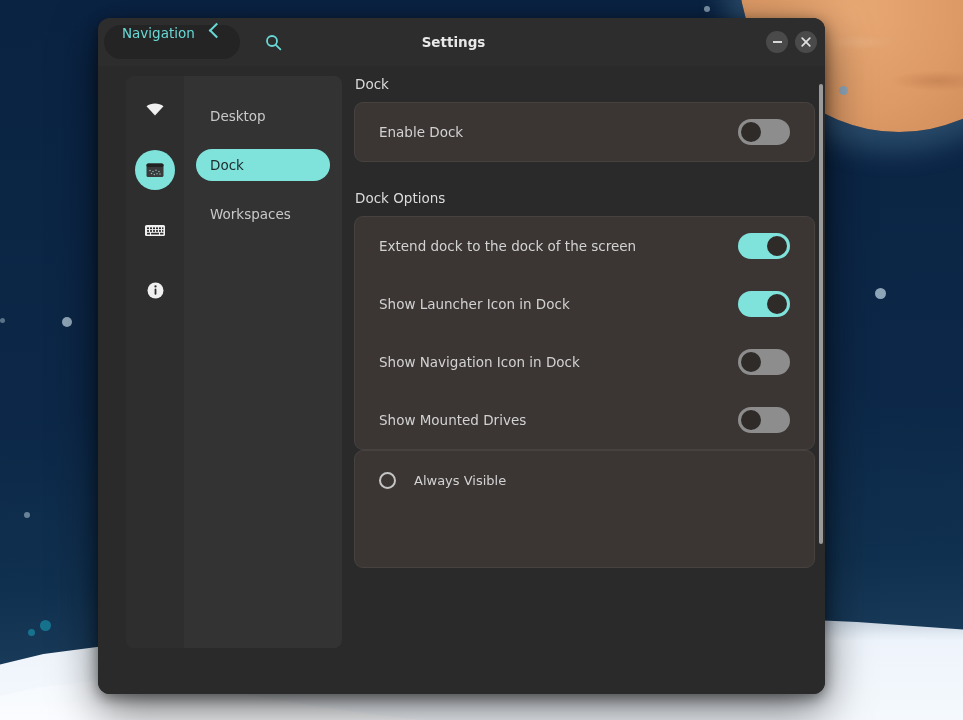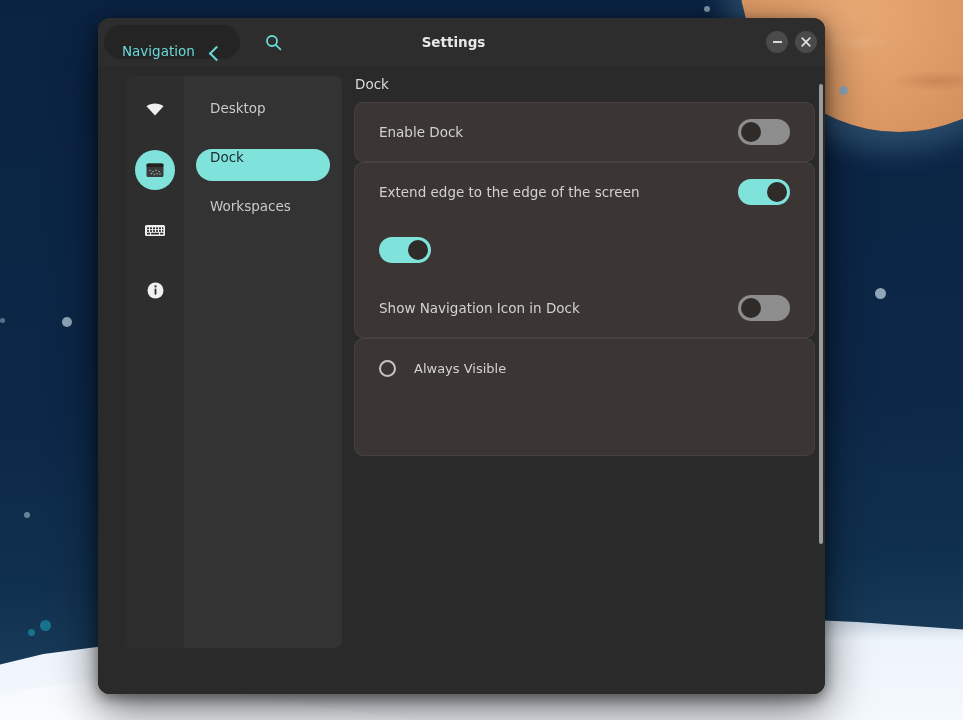--- a/index.html
+++ b/index.html
@@ -96,21 +96,21 @@
     position: relative;
     height: 48px;
     flex: 0 0 48px;
     background: #2d2d2d;
     display: flex;
     align-items: center;
     padding: 0 8px 0 6px;
   }
   #nav-pill {
     display: flex;
-    align-items: flex-end;
+    align-items: flex-start;
     gap: 16px;
     height: 34px;
     padding: 0 16px 0 18px;
     border-radius: 17px;
     background: #242424;
     cursor: pointer;
   }
   #nav-pill .nav-label {
     color: #68d8d6;
     font-size: 13.5px;
@@ -198,20 +198,21 @@
   #nav-list {
     flex: 1 1 auto;
     padding: 24px 12px 0 12px;
     display: flex;
     flex-direction: column;
     gap: 17px;
   }
   .nav-item {
     height: 32px;
     display: flex;
+    align-items: center;
     padding: 0 14px;
     border-radius: 16px;
     color: #c9c9c9;
     font-size: 13.5px;
     cursor: pointer;
   }
   .nav-item.active {
     background: #7fe3dc;
     color: #1d2b2b;
   }
@@ -444,34 +445,42 @@
           <div class="section-title">Dock</div>
           <div class="card">
             <div class="row">
               <span class="row-label">Enable Dock</span>
               <span class="toggle">
                   <span class="knob"></span>
                 </span>
             </div>
           </div>
 
+          <div class="section-title spaced">Dock Options</div>
           <div class="card">
             <div class="row">
-              <span class="row-label">Extend edge to the edge of the screen</span>
+              <span class="row-label">Extend dock to the dock of the screen</span>
               <span class="toggle on">
                   <span class="knob"></span>
                 </span>
             </div>
             <div class="row">
+              <span class="row-label">Show Launcher Icon in Dock</span>
               <span class="toggle on">
                   <span class="knob"></span>
                 </span>
             </div>
             <div class="row">
               <span class="row-label">Show Navigation Icon in Dock</span>
+              <span class="toggle">
+                  <span class="knob"></span>
+                </span>
+            </div>
+            <div class="row">
+              <span class="row-label">Show Mounted Drives</span>
               <span class="toggle">
                   <span class="knob"></span>
                 </span>
             </div>
           </div>
 
           <div class="card">
             <div class="radio-row">
               <span class="radio"></span>
               <span class="radio-texts">

